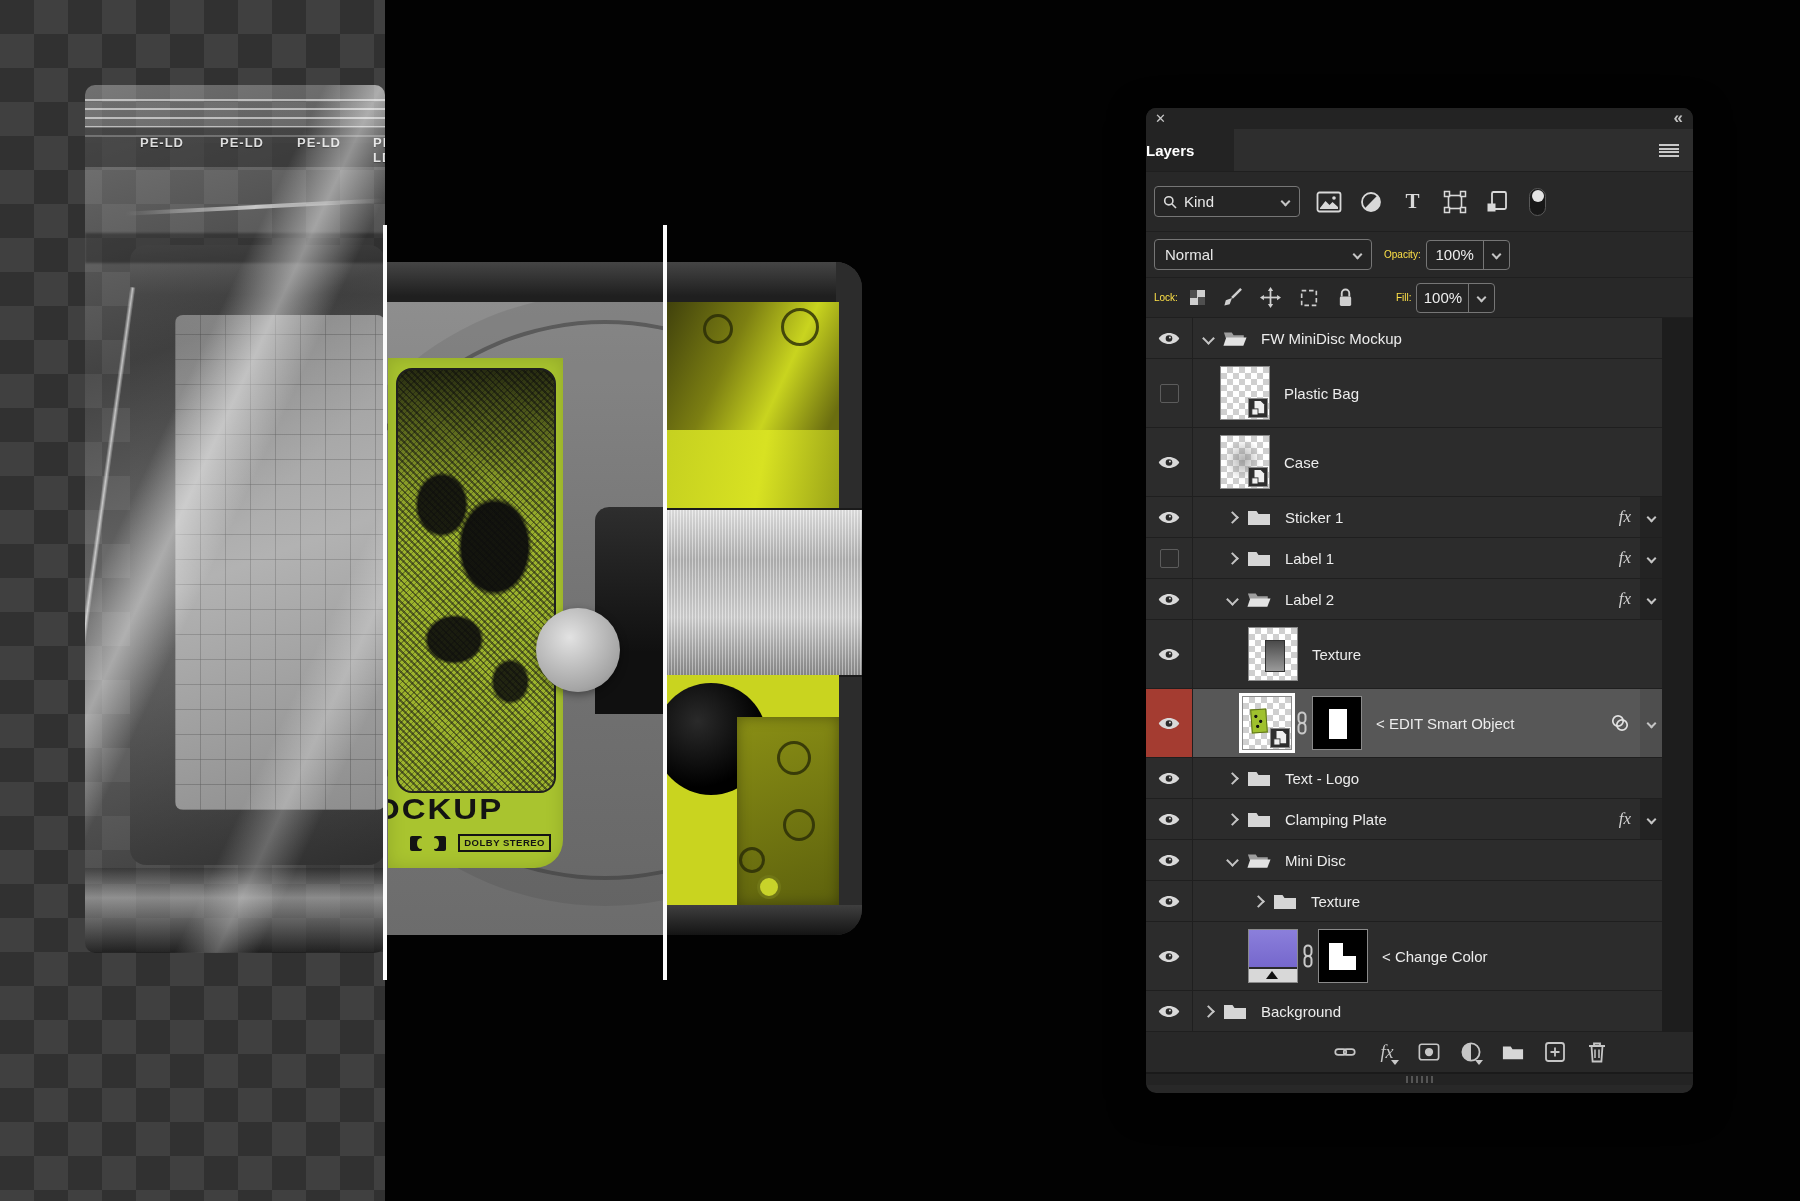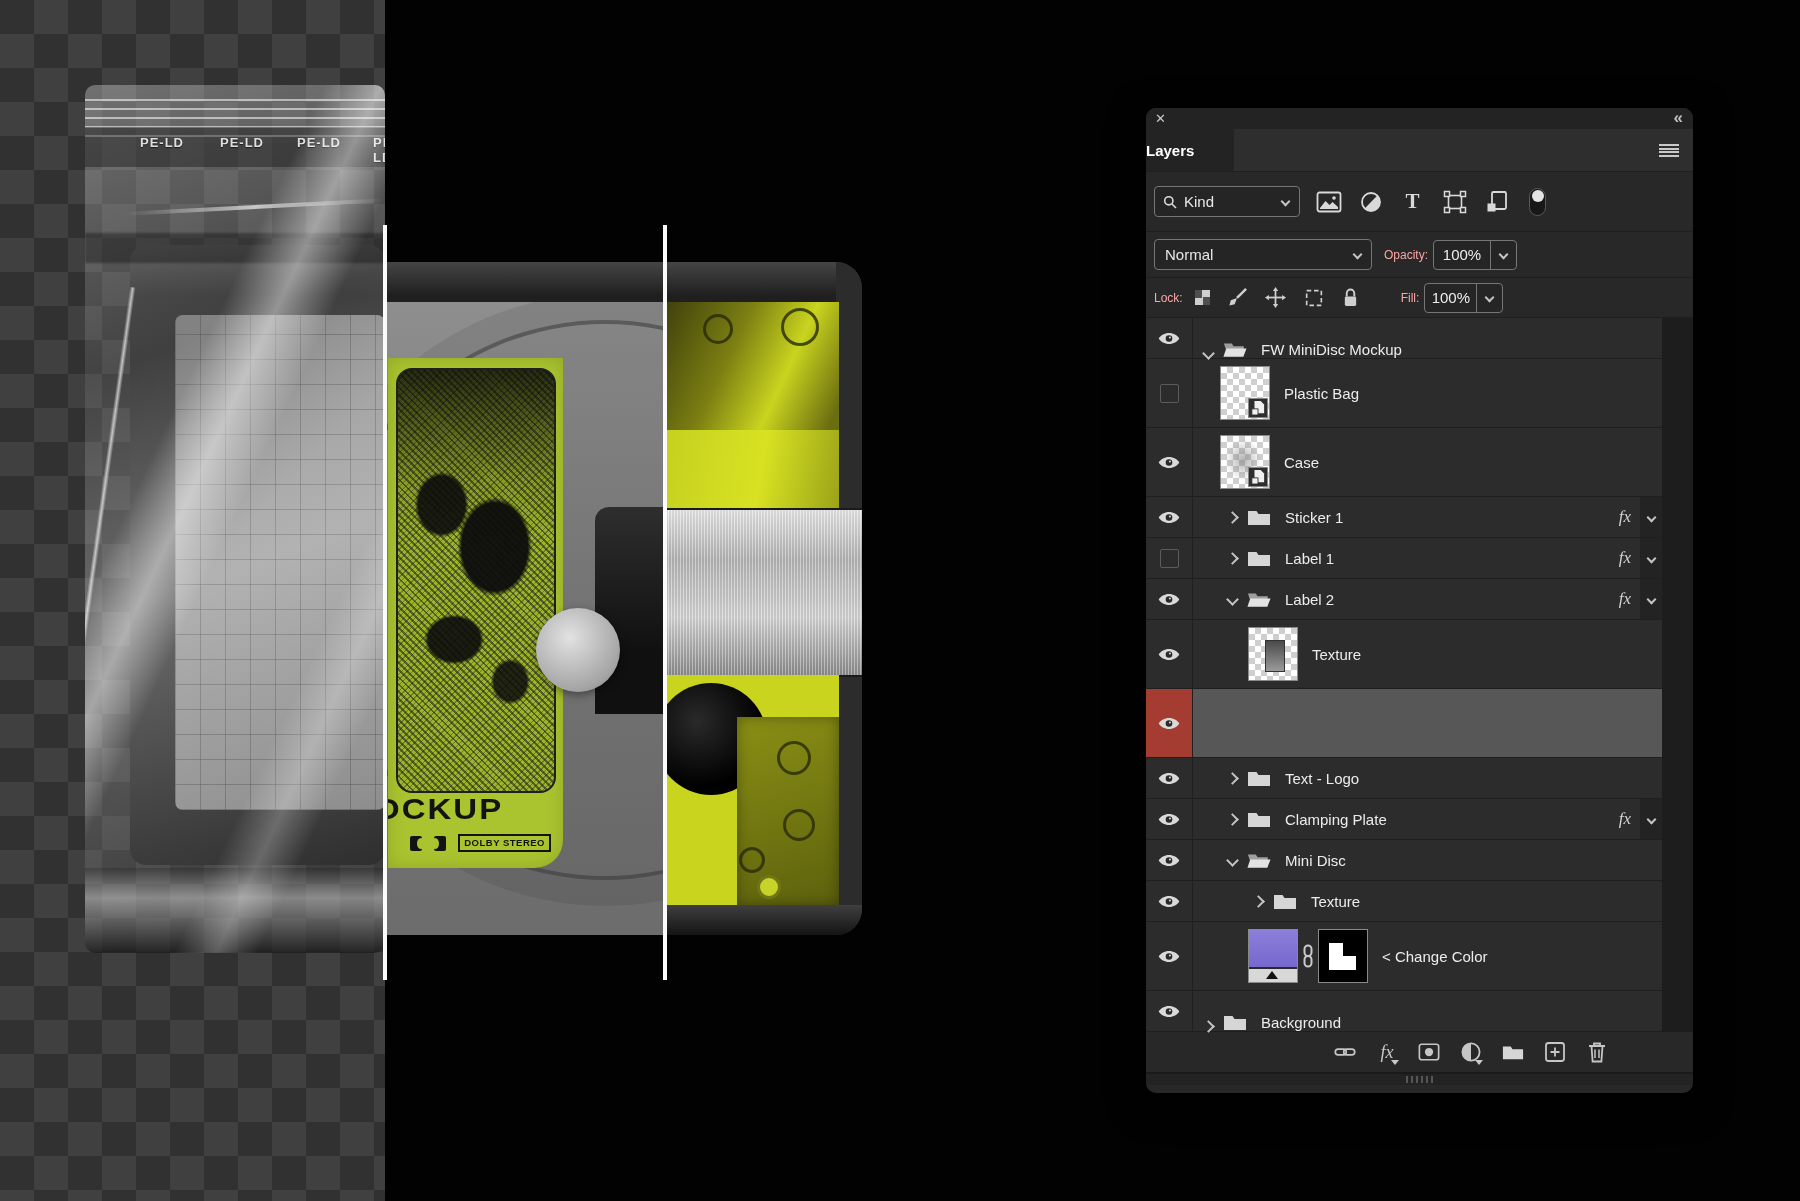--- a/index.html
+++ b/index.html
@@ -119,21 +119,21 @@
   .ctl-filter { height:60px; } .ctl-blend { height:46px; } .ctl-lock { height:40px; }
   .combo { height:31px; background:#252525; border:1px solid #767676; border-radius:4px;
     display:flex; align-items:center; color:#e8e8e8; font-size:15px; }
   .combo .chv { margin-left:auto; margin-right:10px; }
   .kind { width:146px; padding-left:8px; gap:7px; }
   .blendsel { width:218px; padding-left:10px;gap:28px; }
   .valcombo { height:30px; background:#252525; border:1px solid #767676; border-radius:4px;
     display:flex; align-items:stretch; font-size:15px; color:#ededed; }
   .valcombo .val { display:flex; align-items:center; justify-content:center; padding:0 6px; }
   .valcombo .chvcell { width:26px; border-left:1px solid #767676; display:flex; align-items:center; justify-content:center; }
-  .ctl-label { font-size:12px; color:#fca5a5; }
+  .ctl-label { font-size:10px; color:#fde047; }
   .ficons { display:flex; align-items:center; gap:15px; margin-left:15px; }
   .ficon { width:27px; height:27px; display:flex; align-items:center; justify-content:center; }
   .t-glyph { font-family:"Liberation Serif", serif; font-size:21px; font-weight:bold; color:#d9d9d9; }
   .ftoggle { width:17px; height:28px; border-radius:9px; background:#181818; border:1px solid #595959;
     position:relative; margin-left:4px; }
   .ftoggle i { position:absolute; left:1.5px; top:1.5px; width:12px; height:12px; border-radius:50%; background:#e3e3e3; }
   .lockicons { display:flex; align-items:center; gap:17px; margin-left:12px; }
   .chk-mini { width:15px; height:15px;
     background:conic-gradient(#cfcfcf 25%, #4f4f4f 25% 50%, #cfcfcf 50% 75%, #4f4f4f 75%); }
 
@@ -146,21 +146,21 @@
   .rows { position:relative; padding-right:31px; background:#2c2c2c; }
   .track { position:absolute; right:0; top:0; bottom:0; width:31px; background:#1d1d1d; }
   .r-row { display:flex; align-items:center; border-bottom:1px solid #1f1f1f; background:#2c2c2c; }
   .hs { height:41px; } .hl { height:69px; }
   .r-row.sel { background:#575757; }
   .eyec { width:47px; align-self:stretch; border-right:1px solid #1f1f1f; display:flex; align-items:center;
     justify-content:center; flex:none; }
   .eyec.red { background:#a43c31; }
   .vischeck { width:19px; height:19px; border:1px solid #5c5c5c; border-radius:2px; }
   .rc { flex:1; display:flex; align-items:center; height:100%; min-width:0; }
-  .p0 { padding-left:7px;align-items:flex-end; } .p1 { padding-left:31px; } .p2 { padding-left:57px; }
+  .p0 { padding-left:7px; } .p1 { padding-left:31px; } .p2 { padding-left:57px; }
   .pt1 { padding-left:27px; } .pt2 { padding-left:55px; } .pte { padding-left:49px; }
   .chvbox { width:16px; display:flex; justify-content:center; flex:none; }
   .foldic { width:24px; height:18px; flex:none; margin-left:7px; }
   .lname { font-size:15px; color:#ececec; margin-left:14px; white-space:nowrap; }
   .fxwrap { margin-left:auto; display:flex; align-items:center; align-self:stretch; }
   .fxlbl { font-family:"Liberation Serif", serif; font-style:italic; font-size:17px; color:#d2d2d2; margin-right:9px; }
   .gutcell { width:22px; align-self:stretch; background:#232323; display:flex; align-items:center; justify-content:center; }
   .sel .gutcell { background:#4e4e4e; }
 
   .thumb { width:50px; height:54px; border:1px solid #8a8a8a; position:relative; flex:none; background-color:#fff;
@@ -595,20 +595,45 @@
           <span class="lname">Texture</span>
         </div>
       </div>
 
       <div class="r-row hl sel">
         <div class="eyec red">
             <svg class="ic" width="22" height="13">
               <use href="#sy-eye"></use>
             </svg>
           </div>
+        <div class="rc pte">
+          <div class="thumb selbd">
+            <span class="minilabel"></span>
+            <span class="sobadge">
+                <svg class="ic" width="14" height="16">
+                  <use href="#sy-page"></use>
+                </svg>
+              </span>
+          </div>
+          <svg class="linkic" width="12" height="24">
+              <use href="#sy-link"></use>
+            </svg>
+          <div class="maskthumb">
+              <span class="rect"></span>
+            </div>
+          <span class="lname">&lt; EDIT Smart Object</span>
+          <span class="fxwrap">
+            <svg width="24" height="18" style="margin-right:8px">
+                <use href="#sy-circ2"></use>
+              </svg>
+            <span class="gutcell">
+                <span class="chv down sm"></span>
+              </span>
+            </span>
+        </div>
       </div>
 
       <div class="r-row hs">
         <div class="eyec">
             <svg class="ic" width="22" height="13">
               <use href="#sy-eye"></use>
             </svg>
           </div>
         <div class="rc p1">
           <span class="chvbox">

